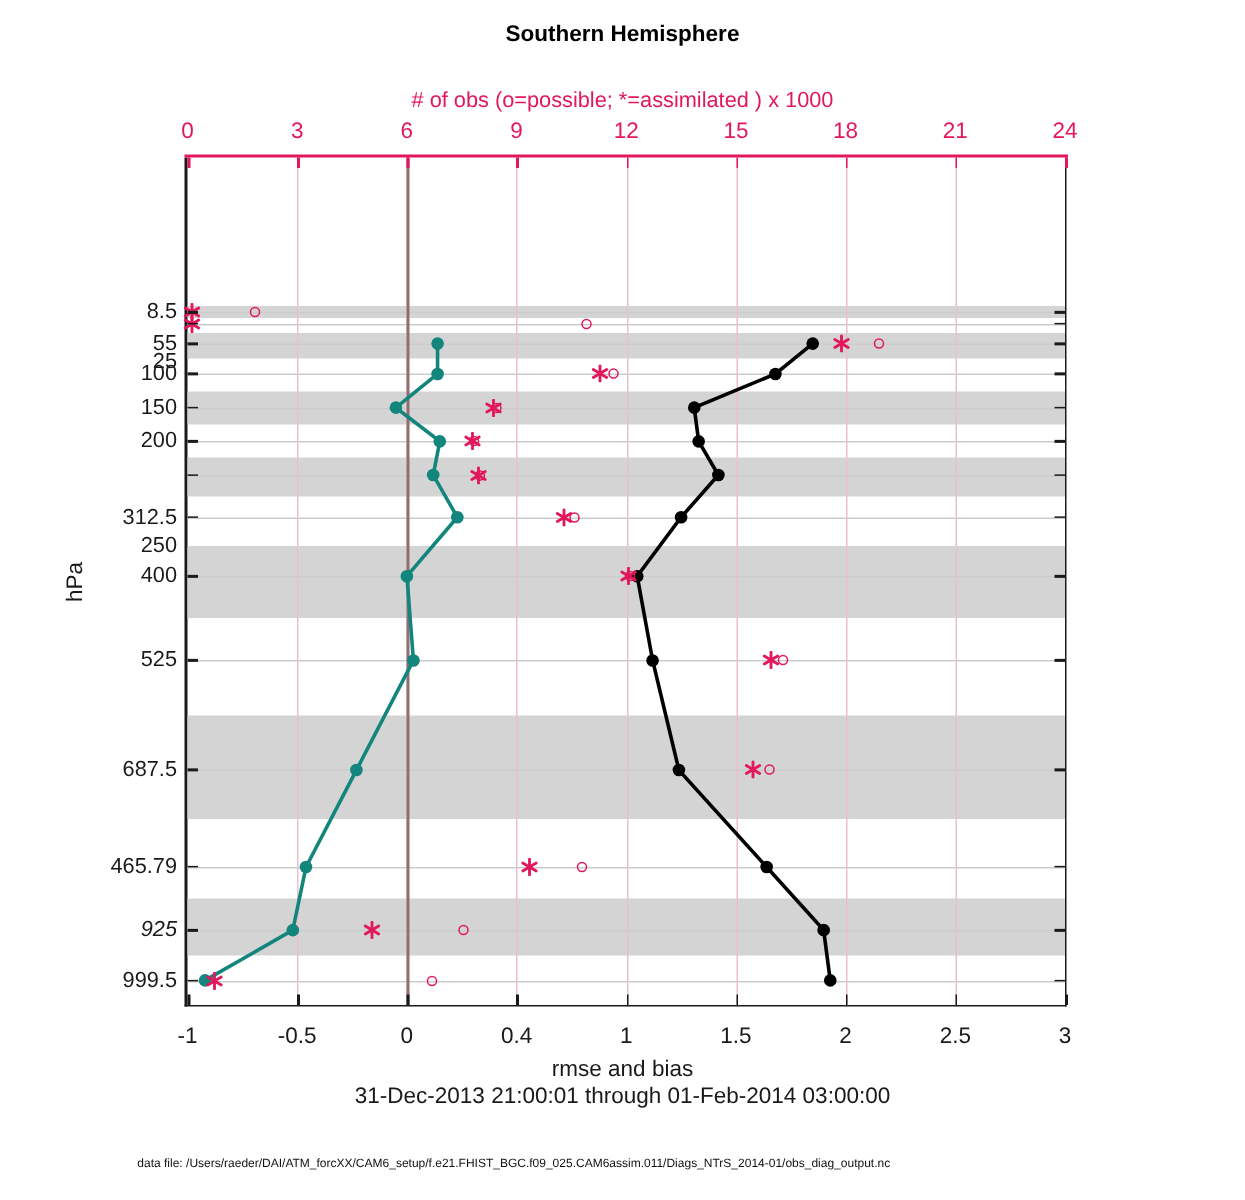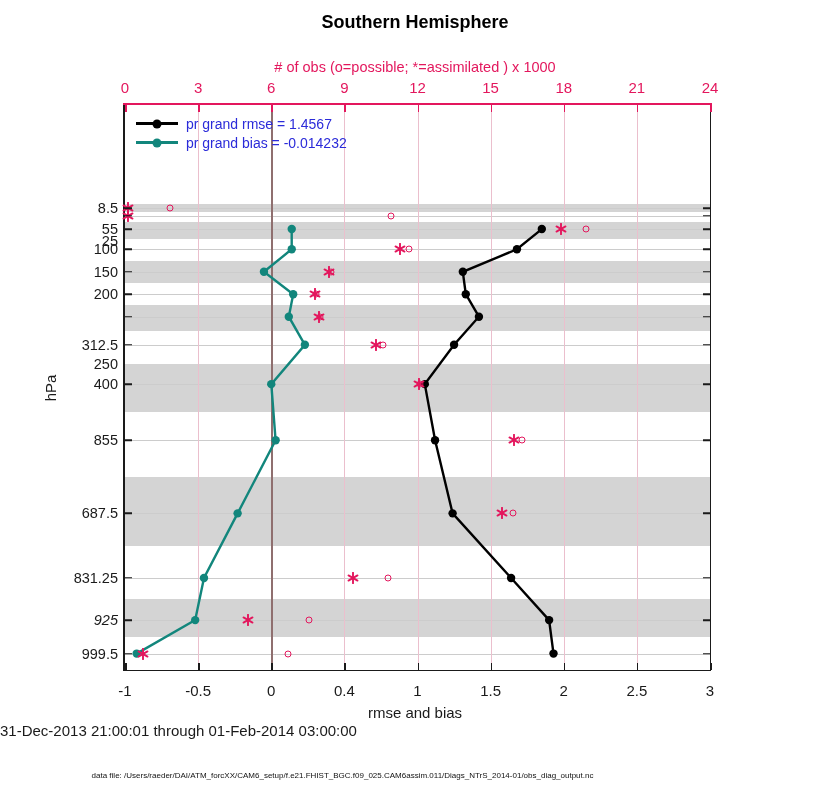--- a/index.html
+++ b/index.html
@@ -2,21 +2,21 @@
 <html><head>
 <meta charset="utf-8">
 <style>
   html,body{margin:0;padding:0;}
   body{
     width:830px;height:800px;position:relative;background:#ffffff;
     font-family:"Liberation Sans","DejaVu Sans",sans-serif;color:#1a1a1a;
     overflow:hidden;
   }
   .titles{position:absolute;top:12px;left:0;width:830px;text-align:center;line-height:21px;}
-  .title-line{font-size:18px;font-weight:bold;color:#000;}
+  .title-line{font-size:15px;font-weight:bold;color:#000;}
   .obs-label{position:absolute;top:59px;left:0;width:830px;text-align:center;font-size:14.5px;}
   .plot{
     position:absolute;left:123px;top:105px;width:585px;height:565px;
     border-left:2px solid #1a1a1a;border-right:1.5px solid #1a1a1a;
     border-bottom:1.5px solid #1a1a1a;box-sizing:content-box;background:#fff;
   }
   .plot-top-border{position:absolute;left:-2px;top:-2px;width:calc(100% + 3.5px);height:2px;z-index:6;}
   .band{position:absolute;left:0;width:100%;z-index:0;}
   .hgrid{position:absolute;left:0;width:100%;height:1px;z-index:1;}
   .vgrid{position:absolute;top:0;height:100%;width:1px;z-index:2;}
@@ -35,21 +35,21 @@
   .hpa-label{
     position:absolute;left:-75px;top:50%;transform:translate(-50%,-50%) rotate(-90deg);
     font-size:15px;color:#1a1a1a;
   }
   .legend{position:absolute;left:11px;top:9px;z-index:7;}
   .legend-row{display:flex;align-items:center;height:19px;}
   .legend-line{position:relative;width:42px;height:2.5px;margin-right:8px;flex:0 0 auto;}
   .legend-dot{position:absolute;left:50%;top:50%;width:9px;height:9px;border-radius:50%;transform:translate(-50%,-50%);}
   .legend-text{font-size:14px;white-space:nowrap;}
   .xlabel{position:absolute;top:704px;left:0;width:830px;text-align:center;font-size:15px;}
-  .timespan{position:absolute;top:722px;left:0;width:830px;text-align:left;font-size:15px;}
+  .timespan{position:absolute;top:722px;left:0;width:830px;text-align:center;font-size:15px;}
   .datafile{position:absolute;top:771px;left:0;width:685px;text-align:center;font-size:8px;color:#111;}
 </style>
 </head>
 <body>
 
 <div class="titles">
   <div class="title-line">Southern Hemisphere</div>
 </div>
 
 <div class="obs-label" style="color: rgb(227, 23, 93); text-align: center;"># of obs (o=possible; *=assimilated ) x 1000</div>
@@ -78,34 +78,20 @@
       <circle cx="168.1875" cy="189.23229912490058" r="4.2" fill="#12867C"></circle>
       <circle cx="163.8" cy="211.70644391408115" r="4.2" fill="#12867C"></circle>
       <circle cx="179.8875" cy="239.79912490055688" r="4.2" fill="#12867C"></circle>
       <circle cx="146.25" cy="279.1288782816229" r="4.2" fill="#12867C"></circle>
       <circle cx="150.63750000000002" cy="335.3142402545744" r="4.2" fill="#12867C"></circle>
       <circle cx="112.6125" cy="408.3552108194113" r="4.2" fill="#12867C"></circle>
       <circle cx="78.97500000000001" cy="472.9683770883055" r="4.2" fill="#12867C"></circle>
       <circle cx="70.2" cy="515.1073985680191" r="4.2" fill="#12867C"></circle>
       <circle cx="11.699999999999994" cy="548.5938743038981" r="4.2" fill="#12867C"></circle>
     </svg>
-  <div class="legend" id="legend">
-      <div class="legend-row">
-        <div class="legend-line" style="background: rgb(0, 0, 0);">
-          <div class="legend-dot" style="background: rgb(0, 0, 0);"></div>
-        </div>
-        <div class="legend-text" style="color: rgb(43, 43, 217);">pr grand rmse = 1.4567</div>
-      </div>
-      <div class="legend-row">
-        <div class="legend-line" style="background: rgb(18, 134, 124);">
-          <div class="legend-dot" style="background: rgb(18, 134, 124);"></div>
-        </div>
-        <div class="legend-text" style="color: rgb(43, 43, 217);">pr grand bias = -0.014232</div>
-      </div>
-    </div>
 <div class="band" style="top: 17.582%; height: 1.333%; background: rgb(212, 212, 212);"></div>
     <div class="band" style="top: 20.764%; height: 2.983%; background: rgb(212, 212, 212);"></div>
     <div class="band" style="top: 27.526%; height: 3.978%; background: rgb(212, 212, 212);"></div>
     <div class="band" style="top: 35.481%; height: 4.475%; background: rgb(212, 212, 212);"></div>
     <div class="band" style="top: 45.923%; height: 8.453%; background: rgb(212, 212, 212);"></div>
     <div class="band" style="top: 65.811%; height: 12.182%; background: rgb(212, 212, 212);"></div>
     <div class="band" style="top: 87.44%; height: 6.693%; background: rgb(212, 212, 212);"></div>
     <div class="hgrid" style="top: 18.258%; background: rgb(204, 204, 204);"></div>
     <div class="hgrid" style="top: 19.57%; background: rgb(204, 204, 204);"></div>
     <div class="hgrid" style="top: 21.957%; background: rgb(204, 204, 204);"></div>
@@ -186,27 +172,27 @@
     <div class="tick r" style="top: 37.47%;"></div>
     <div class="y-ticklabel" style="top: 37.47%; margin-top: 47px;">250</div>
     <div class="tick l" style="top: 42.442%;"></div>
     <div class="tick r" style="top: 42.442%;"></div>
     <div class="y-ticklabel" style="top: 42.442%;">312.5</div>
     <div class="tick l" style="top: 49.403%;"></div>
     <div class="tick r" style="top: 49.403%;"></div>
     <div class="y-ticklabel" style="top: 49.403%;">400</div>
     <div class="tick l" style="top: 59.348%;"></div>
     <div class="tick r" style="top: 59.348%;"></div>
-    <div class="y-ticklabel" style="top: 59.348%;">855</div>
+    <div class="y-ticklabel" style="top: 59.348%;">525</div>
     <div class="tick l" style="top: 72.275%;"></div>
     <div class="tick r" style="top: 72.275%;"></div>
     <div class="y-ticklabel" style="top: 72.275%;">687.5</div>
     <div class="tick l" style="top: 83.711%;"></div>
     <div class="tick r" style="top: 83.711%;"></div>
-    <div class="y-ticklabel" style="top: 83.711%;">831.25</div>
+    <div class="y-ticklabel" style="top: 83.711%;">465.79</div>
     <div class="tick l" style="top: 91.169%;"></div>
     <div class="tick r" style="top: 91.169%;"></div>
     <div class="y-ticklabel" style="top: 91.169%; font-style: italic;">925</div>
     <div class="tick l" style="top: 97.096%;"></div>
     <div class="tick r" style="top: 97.096%;"></div>
     <div class="y-ticklabel" style="top: 97.096%;">999.5</div>
     <div class="pmarker" style="left: 0.5%; top: 18.258%;"><svg width="12" height="12" viewBox="0 0 12 12">
         <g stroke="#E3175D" stroke-width="1.9" stroke-linecap="round">
           <line x1="6.00" y1="0.80" x2="6.00" y2="11.20"></line>
           <line x1="10.50" y1="3.40" x2="1.50" y2="8.60"></line>

